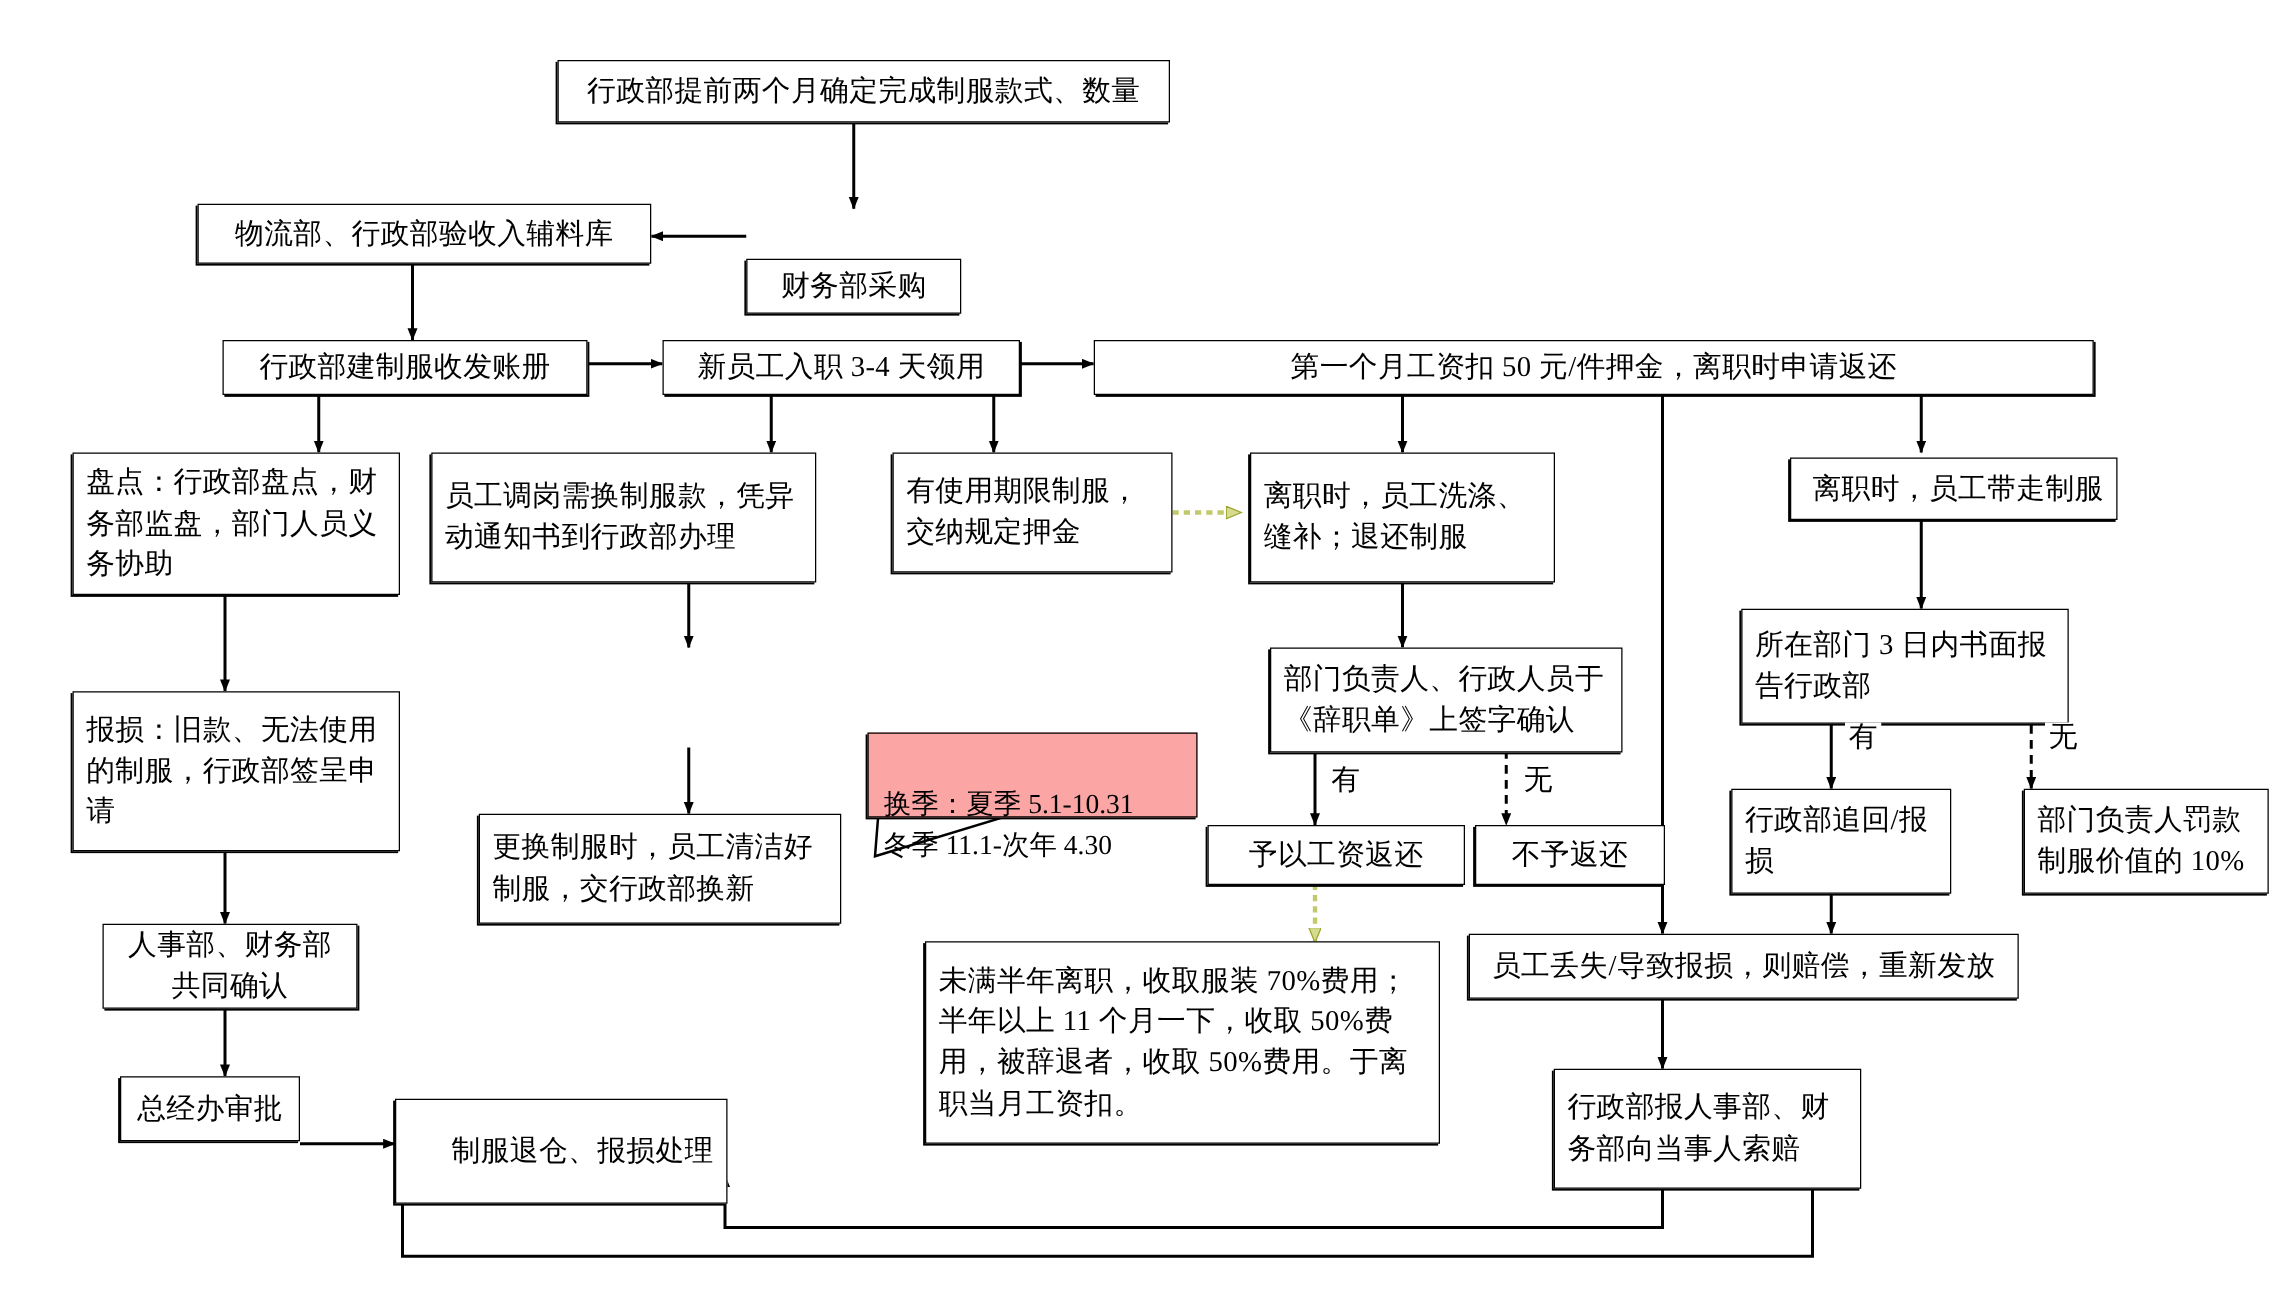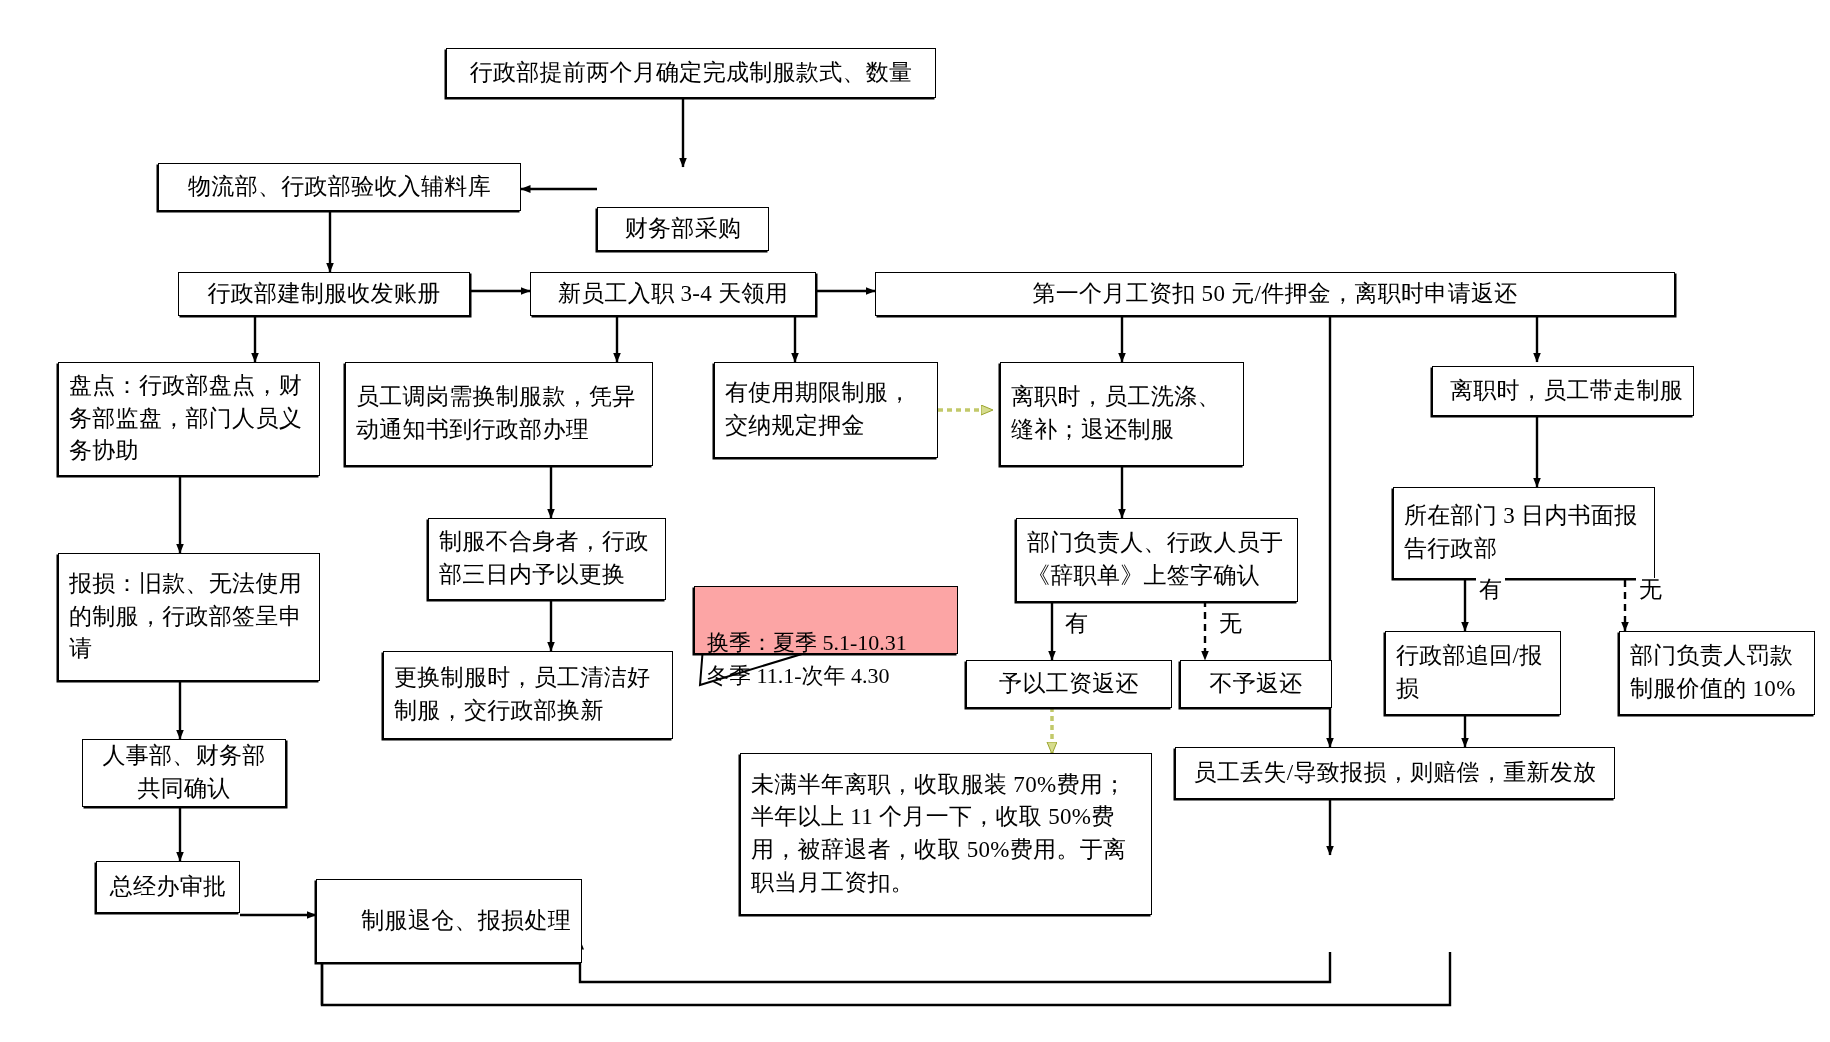--- a/index.html
+++ b/index.html
@@ -179,23 +179,20 @@
   </div>
 
   <div class="node left shadow" style="left:1432px;top:366px;width:262px;height:50px;">
     <span>离职时，员工带走制服</span>
   </div>
 
   <div class="node left shadow" style="left:58px;top:553px;width:262px;height:128px;">
     <span>报损：旧款、无法使用的制服，行政部签呈申请</span>
   </div>
 
-  <div class="node left shadow" style="left:428px;top:518px;width:238px;height:82px;">
-    <span>制服不合身者，行政部三日内予以更换</span>
-  </div>
 
   <div class="node left shadow" style="left:1016px;top:518px;width:282px;height:84px;">
     <span>部门负责人、行政人员于《辞职单》上签字确认</span>
   </div>
 
   <div class="node left shadow" style="left:1393px;top:487px;width:262px;height:92px;">
     <span>所在部门 3 日内书面报告行政部</span>
   </div>
 
   <div class="node center shadowr" style="left:82px;top:739px;width:204px;height:68px;">
@@ -231,20 +228,23 @@
   </div>
 
   <div class="node center shadow" style="left:96px;top:861px;width:144px;height:52px;">
     <span>总经办审批</span>
   </div>
 
   <div class="node left shadow" style="left:316px;top:879px;width:266px;height:84px;">
     <span>制服退仓、报损处理</span>
   </div>
 
+  <div class="node left shadow" style="left:1243px;top:855px;width:246px;height:96px;">
+    <span>行政部报人事部、财务部向当事人索赔</span>
+  </div>
 
   <div class="callout" style="left:694px;top:586px;width:264px;height:68px;">
     <span>换季：夏季 5.1-10.31
 冬季 11.1-次年 4.30</span>
   </div>
 
   <div class="elabel" style="left:1062px;top:612px;">
     <span>有</span>
   </div>
   <div class="elabel" style="left:1216px;top:612px;">

